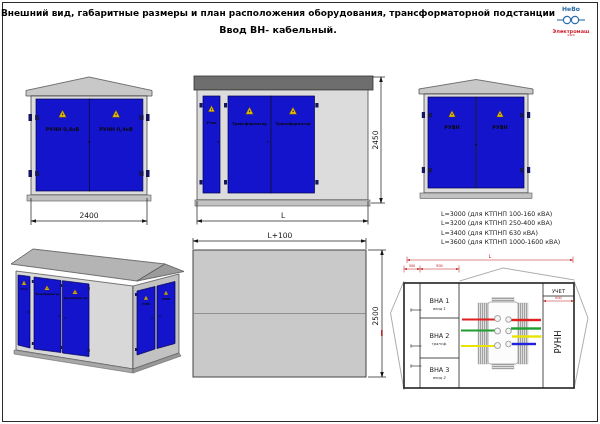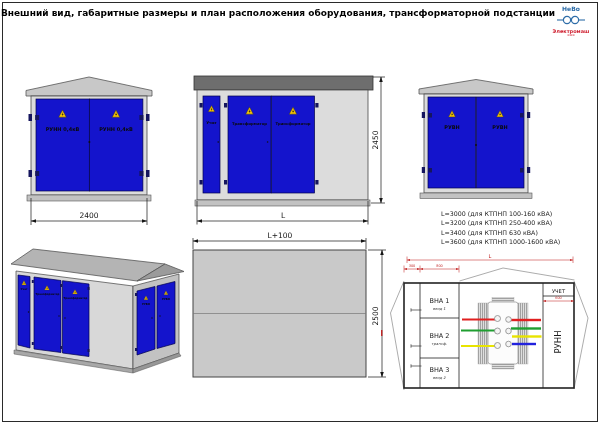--- a/index.html
+++ b/index.html
@@ -32,20 +32,21 @@
   .iw{stroke:#222;stroke-width:.8;}
 </style>
 </head>
 <body>
 
 <div class="page">
   <div class="frame"></div>
 
   <div class="titleblock">
     <div class="t1">Внешний вид, габаритные размеры и план расположения оборудования, трансформаторной подстанции</div>
+    <div class="sub">Ввод ВН- кабельный.</div>
   </div>
 
   <div class="logo">
     <div class="logo-1">НеВо</div>
     <svg width="30" height="10" viewBox="0 0 30 10" style="position:static">
       <line x1="1" y1="5" x2="29" y2="5" stroke="#2e6da8" stroke-width="1.1"></line>
       <circle cx="11" cy="5" r="3.6" fill="#fff" stroke="#2e6da8" stroke-width="1.2"></circle>
       <circle cx="19" cy="5" r="3.6" fill="#fff" stroke="#2e6da8" stroke-width="1.2"></circle>
     </svg>
     <div class="logo-2">Электромаш</div>

